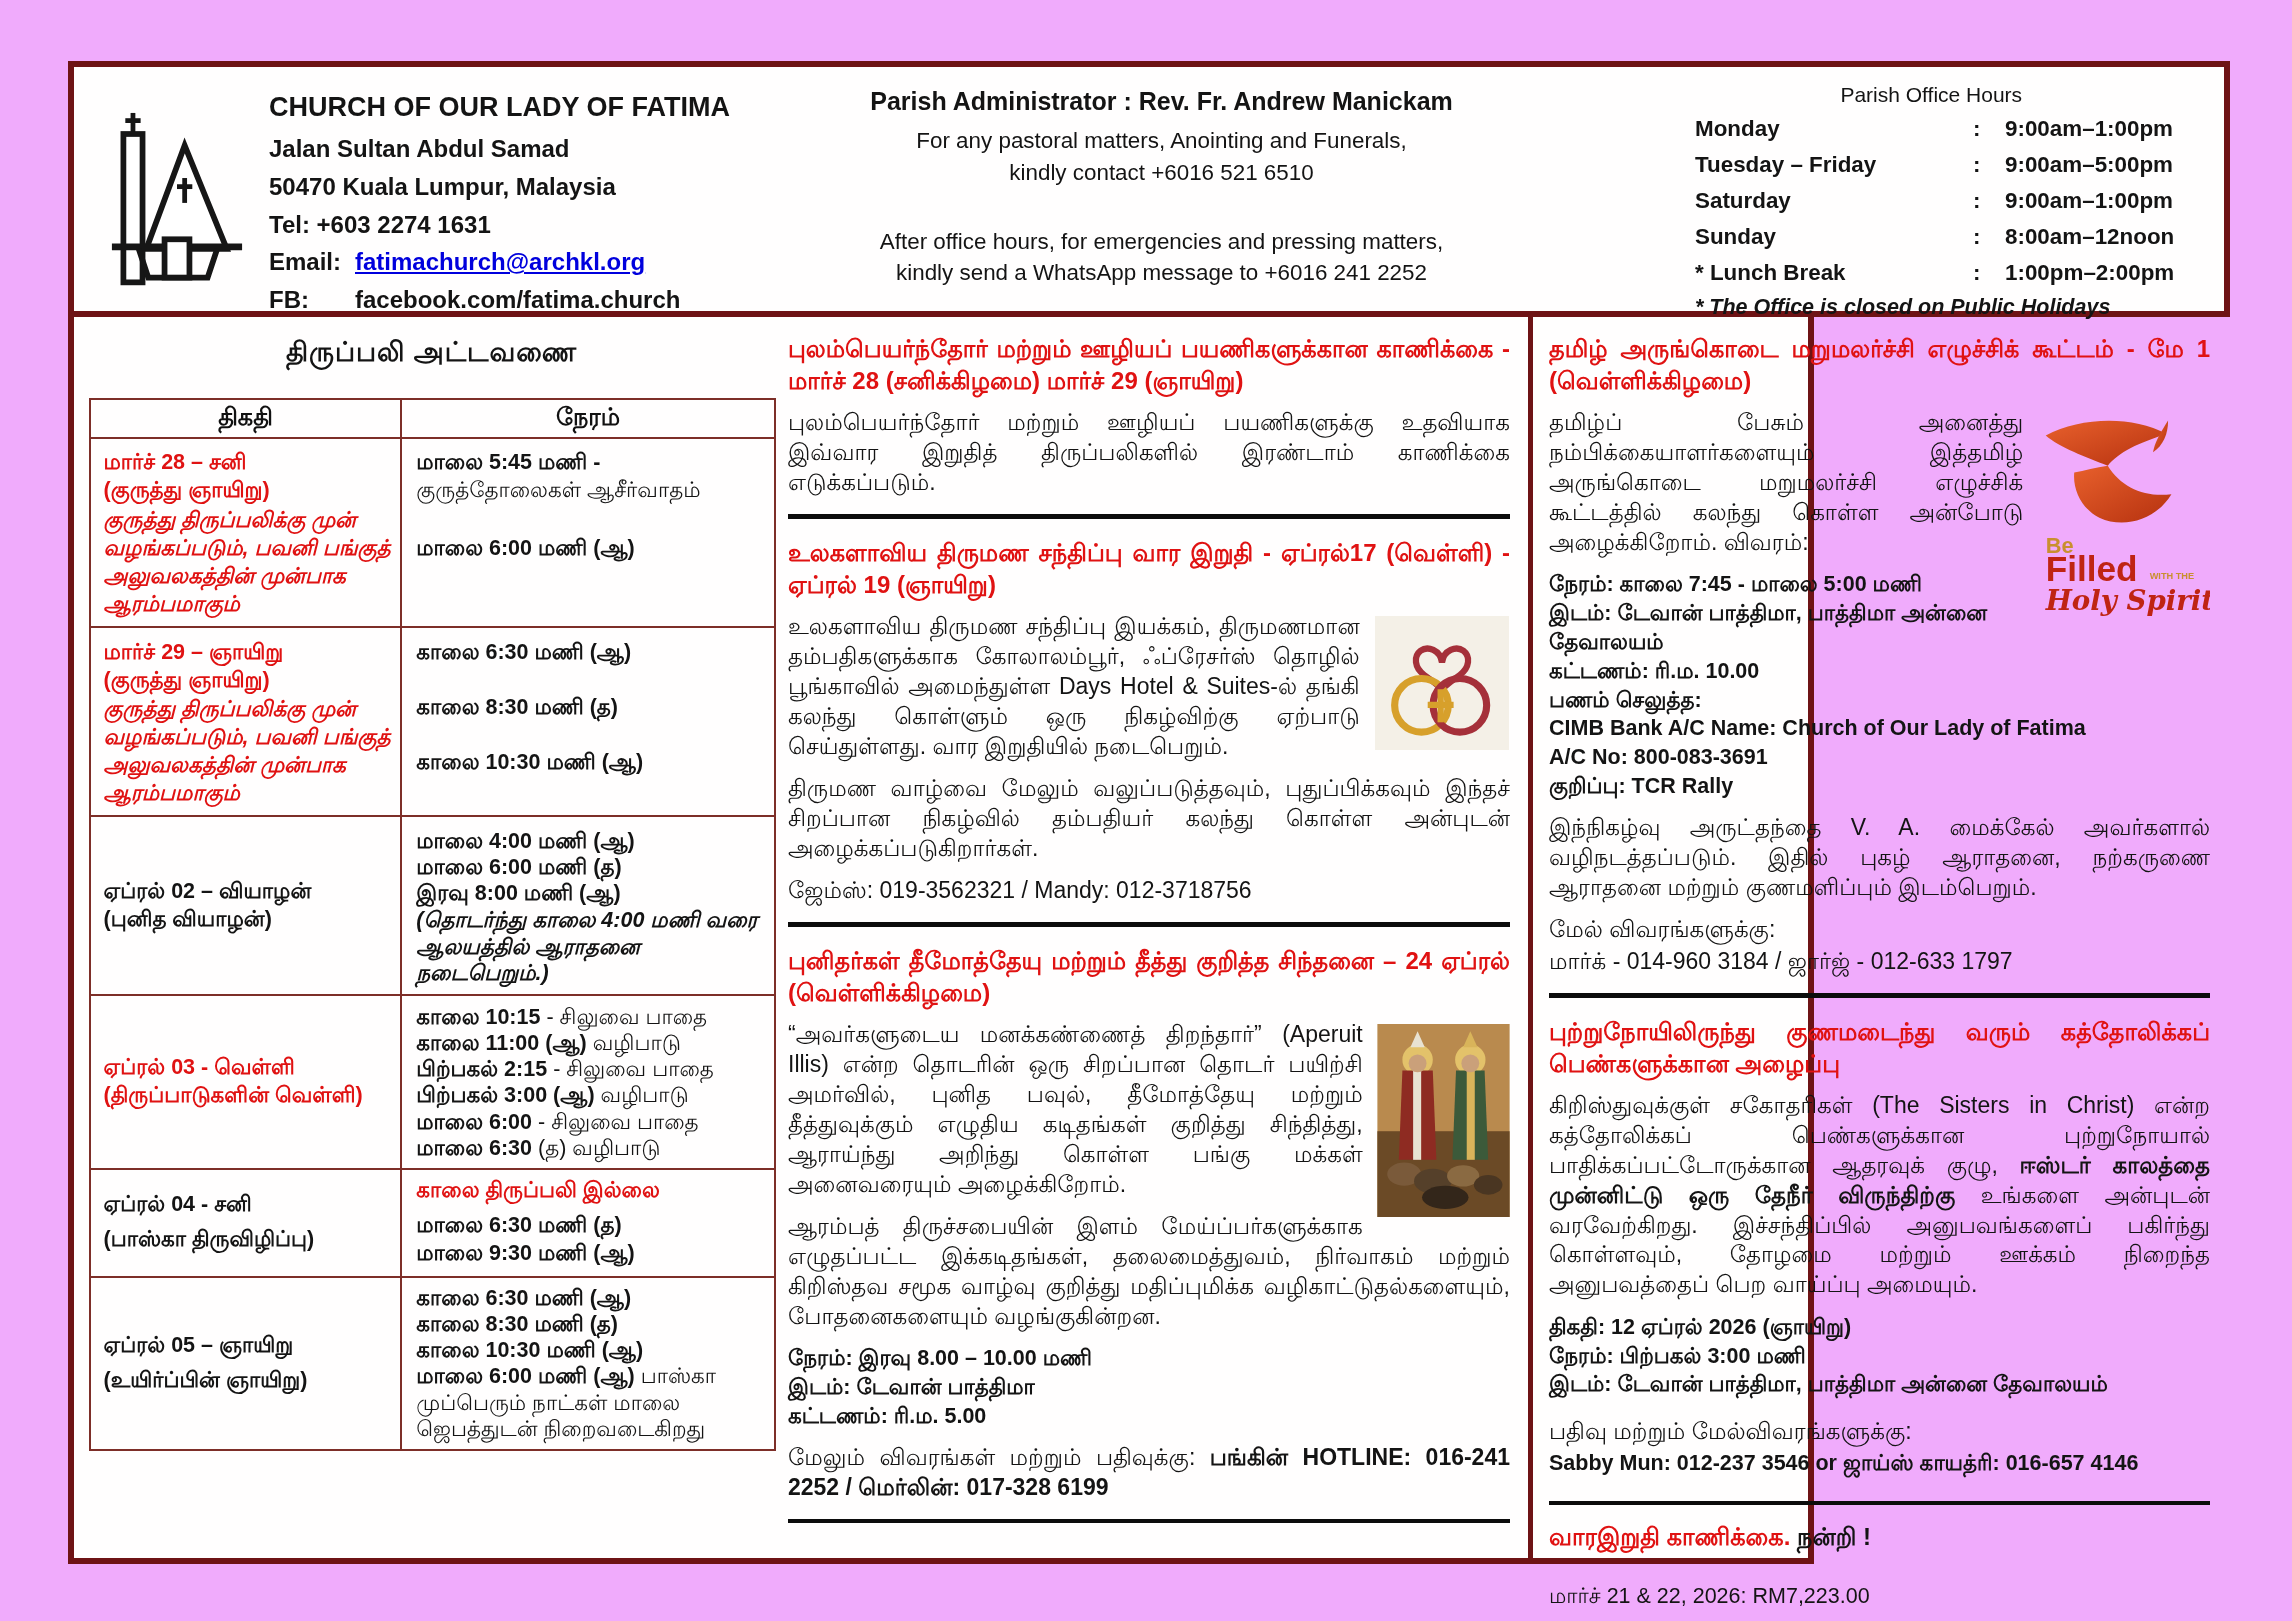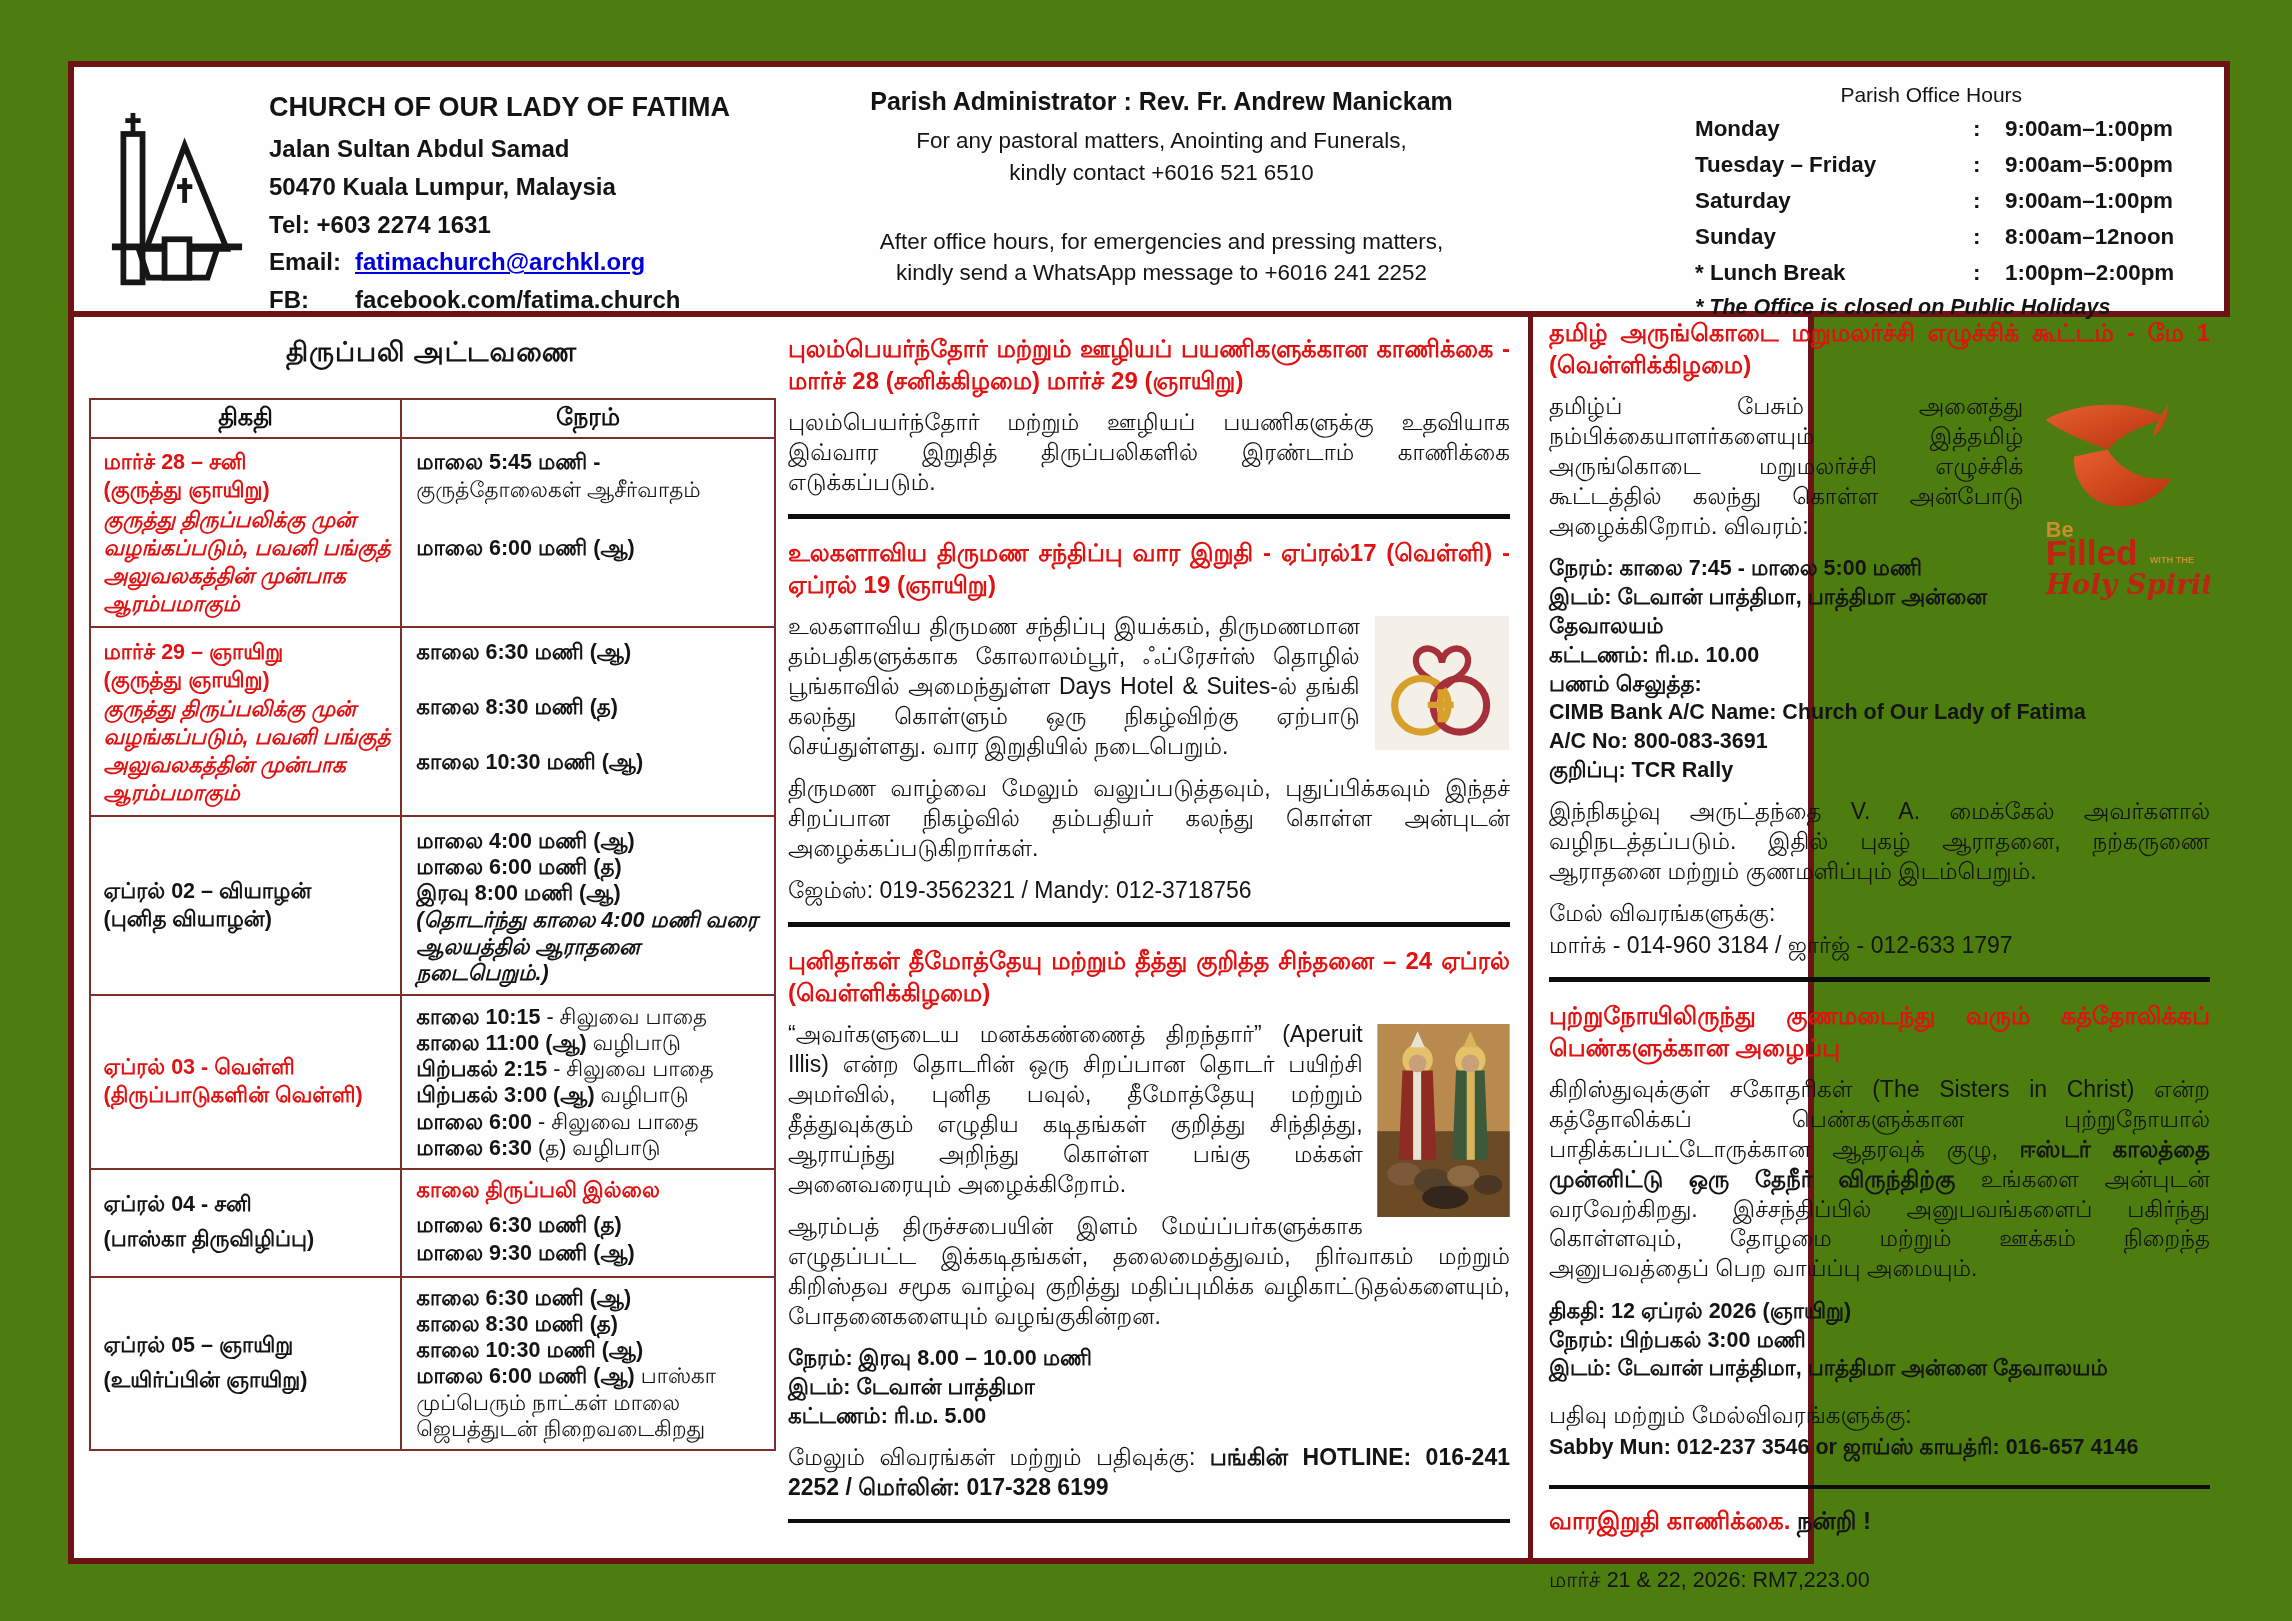--- a/index.html
+++ b/index.html
@@ -1,17 +1,17 @@
 <!DOCTYPE html>
 <html style="font-size:14.3px"><head>
 <meta charset="utf-8">
 <style>
   * { margin:0; padding:0; box-sizing:border-box; }
   body { background:#ffffff; font-family:"Liberation Sans","DejaVu Sans",sans-serif; color:#141414; }
-  .page { position:relative; width:2293px; height:1621px; background:#4d7c0f; overflow:hidden; }
+  .page { position:relative; width:2293px; height:1621px; background:#f0abfc; overflow:hidden; }
 
   
   .frame-top { position:absolute; left:68px; top:61px; width:2162px; height:256px;
                border:6.3px solid #6e1315; background:#fffefe; }
   .frame-body { position:absolute; left:68px; top:317px; width:1746px; height:1247px;
                 border:6.3px solid #6e1315; border-top:none; background:#fffefe; }
   .vdivider { position:absolute; top:0; bottom:0; left:1454px; width:4.5px; background:#6e1315; }
 
   
   .hdr-left { position:absolute; left:27px; top:18px; display:flex; }
@@ -28,21 +28,21 @@
   .admin-gap { margin-top:43px; }
 
   .hdr-right { position:absolute; left:1621px; top:0; width:537px; padding-top:16px; }
   .oh-title { font-size:21px; font-weight:normal; text-align:center; margin-bottom:9px; width:88%; }
   .oh-row { display:grid; grid-template-columns:278px 32px 1fr; font-size:22.4px; font-weight:bold; margin-bottom:9.9px; }
   .oh-note { font-size:21.5px; font-weight:bold; font-style:italic; margin-top:3.6px; }
 
   
   .col-left  { position:absolute; left:15px;  top:0; width:691px; padding-top:14.3px; }
   .col-mid   { position:absolute; left:714px; top:0; width:722px; padding-top:16px; }
-  .col-right { position:absolute; left:1475px;top:0; width:661px; }
+  .col-right { position:absolute; left:1475px;top:0; width:661px; padding-top:16px; }
 
   .sched-title { font-size:27px; font-weight:bold; text-align:center; width:685px; margin:5.4px 0 27px; letter-spacing:0.9px; }
 
   
   table.sched { border-collapse:collapse; width:685px; table-layout:fixed;padding-left:48px; }
   table.sched td, table.sched th { border:2.7px solid #7d2e28; vertical-align:middle; }
   col.c-date { width:311px; } col.c-time { width:374px; }
   th.hcell { font-size:24px; font-weight:bold; text-align:center; height:39px; color:#111; }
   td.dcell { padding:7.2px 7.2px 7.2px 12.5px; font-size:21.5px; }
   td.tcell { padding:7.2px 7.2px 7.2px 14.3px; font-size:21.5px; }

